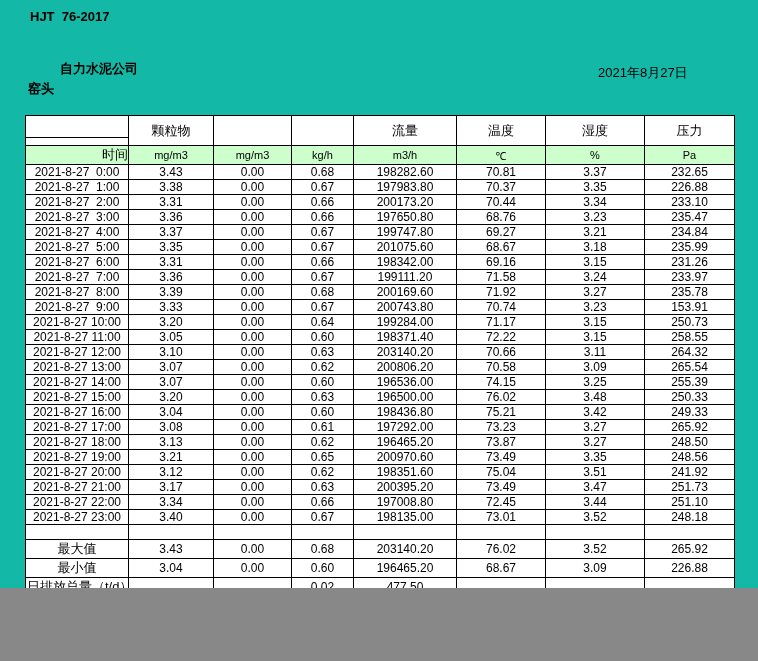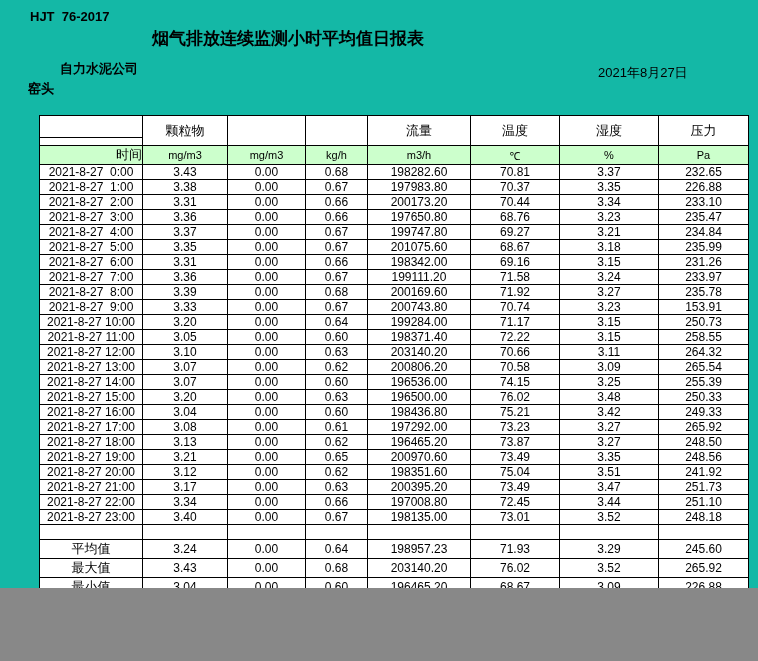--- a/index.html
+++ b/index.html
@@ -9,21 +9,21 @@
     font-family:Liberation Sans, sans-serif; color:#000;
     overflow:hidden; margin:0 auto;
   }
   .doc-code { position:absolute; left:30px; top:9px; font-size:13px; font-weight:bold; white-space:pre; }
   .title    { position:absolute; left:152px; top:27px; font-size:17px; font-weight:bold; letter-spacing:0px; }
   .company  { position:absolute; left:28px; top:60px; font-size:13px; font-weight:bold;margin-left:32px; }
   .kiln     { position:absolute; left:28px; top:80px; font-size:13px; font-weight:bold; }
   .rep-date { position:absolute; left:598px; top:64px; font-size:13px; }
 
   table.report {
-    position:absolute; left:39px; top:115px;
+    position:absolute; left:25px; top:115px;
     border-collapse:collapse; table-layout:fixed; width:710px;
     font-size:12px;
     border-radius:16px;
   }
   table.report td, table.report th {
     border:1px solid #000; height:15px; padding:0;
     font-weight:normal; white-space:pre; overflow:hidden;
     text-align:center; vertical-align:middle; background:#fff;
   }
   tr.group-row th { height:30px; font-size:13px; }
@@ -38,21 +38,20 @@
   .note-row { position:absolute; left:0; top:640px; width:758px; font-size:14px; }
   .note-row .n2 { position:absolute; left:28px; top:0; }
   .note-row .n3 { position:absolute; left:210px; top:0; }
 </style>
 </head>
 <body>
 
 <div class="page">
 
   <div class="doc-code">HJT  76-2017</div>
-  <div class="title">烟气排放连续监测小时平均值日报表</div>
   <div class="company">自力水泥公司</div>
   <div class="kiln">窑头</div>
   <div class="rep-date">2021年8月27日</div>
 
   <table class="report">
     <colgroup>
       <col style="width:103px">
         <col style="width:85px">
         <col style="width:78px">
         <col style="width:62px">
@@ -328,30 +327,20 @@
           <td></td>
           <td></td>
           <td></td>
           <td></td>
           <td></td>
           <td></td>
           <td></td>
           <td></td>
         </tr>
         <tr>
-          <td class="summary-label">平均值</td>
-          <td>3.24</td>
-          <td>0.00</td>
-          <td>0.64</td>
-          <td>198957.23</td>
-          <td>71.93</td>
-          <td>3.29</td>
-          <td>245.60</td>
-        </tr>
-        <tr>
           <td class="summary-label">最大值</td>
           <td>3.43</td>
           <td>0.00</td>
           <td>0.68</td>
           <td>203140.20</td>
           <td>76.02</td>
           <td>3.52</td>
           <td>265.92</td>
         </tr>
         <tr>

